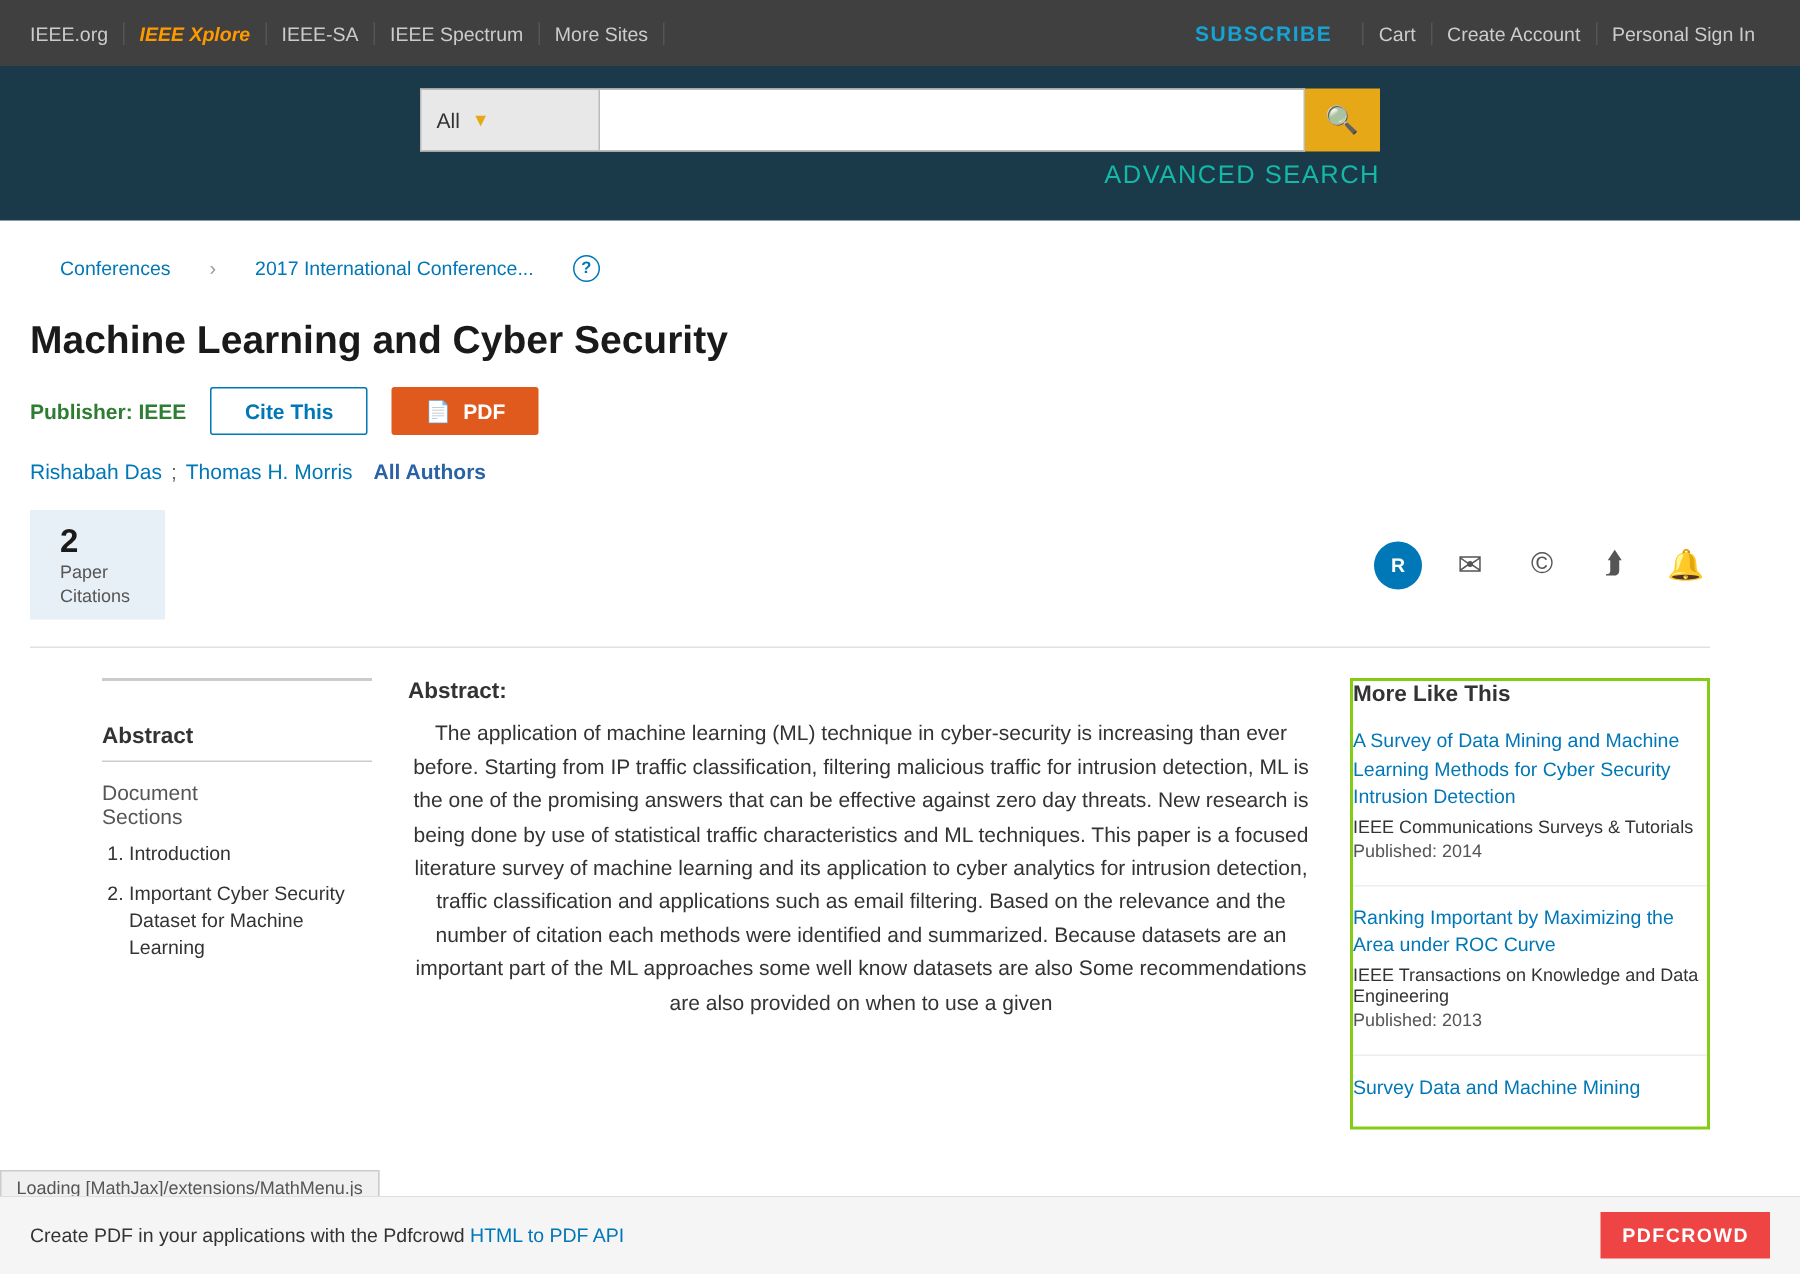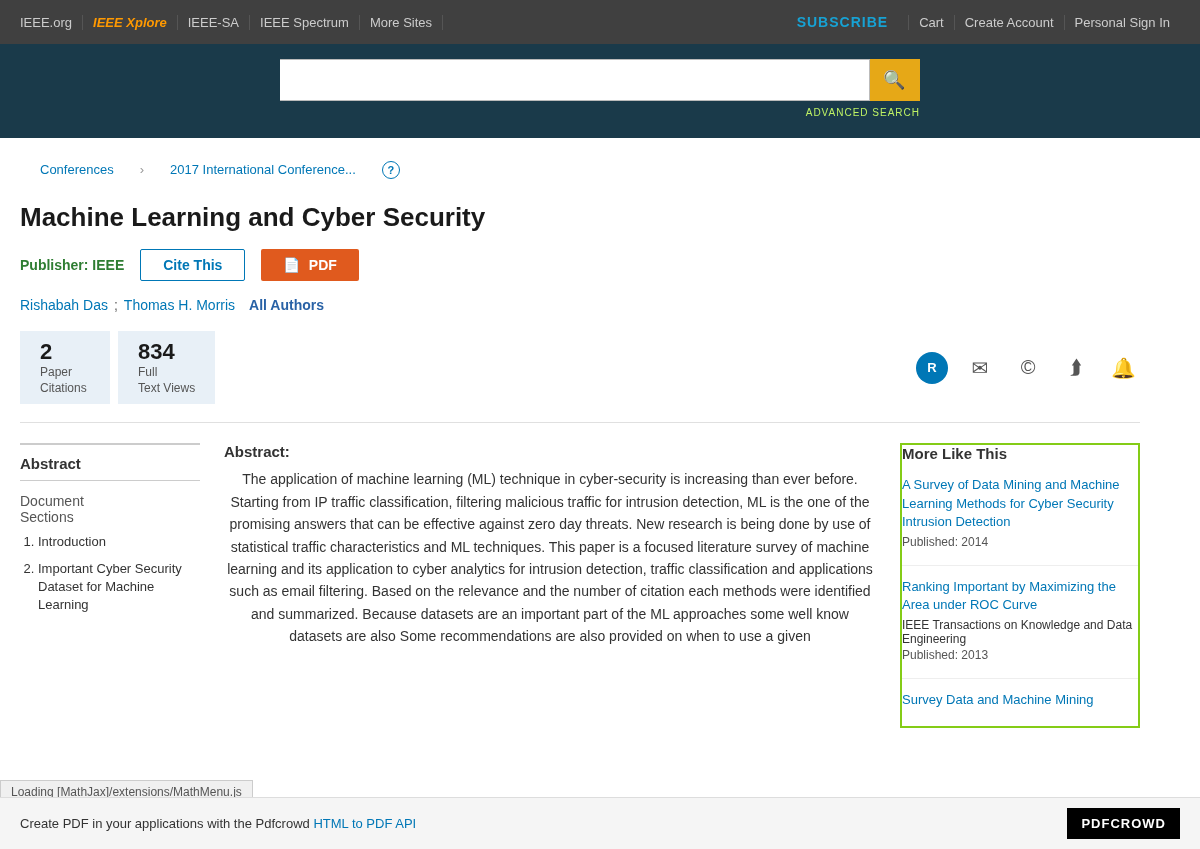--- a/index.html
+++ b/index.html
@@ -61,22 +61,22 @@
       border: none;
       width: 50px;
       cursor: pointer;
       display: flex;
       align-items: center;
       justify-content: center;
       color: #fff;
       font-size: 18px;
     }
     .advanced-search-link {
-      color: #bef264;
-      font-size: 10px;
+      color: #14b8a6;
+      font-size: 17px;
       letter-spacing: 1px;
       margin-top: 6px;
       cursor: pointer;
       align-self: flex-end;
       margin-right: calc(50% - 320px);
     }
 
     
     .breadcrumb {
       padding: 12px 20px;
@@ -220,21 +220,22 @@
     .content-row {
       display: flex;
       gap: 24px;
     }
 
     
     .left-sidebar {
       width: 180px;
       flex-shrink: 0;
       border-top: 2px solid #ccc;
-      padding-top: 10px;
+      padding-top: 28px;
+      margin-left: 48px;
     }
     .sidebar-section-title {
       font-weight: bold;
       font-size: 15px;
       margin-bottom: 12px;
       padding-bottom: 8px;
       border-bottom: 1px solid #ccc;
     }
     .sidebar-doc-sections {
       color: #555;
@@ -309,21 +310,21 @@
       padding: 10px 20px;
       display: flex;
       align-items: center;
       justify-content: space-between;
       font-size: 13px;
       z-index: 100;
     }
     .bottom-banner-text { color: #333; }
     .bottom-banner-link { color: #0077b6; text-decoration: none; }
     .pdfcrowd-btn {
-      background: #000000;
+      background: #ef4444;
       color: #fff;
       padding: 8px 14px;
       font-size: 13px;
       font-weight: bold;
       letter-spacing: 1px;
       border: none;
       cursor: pointer;
     }
 
     
@@ -353,20 +354,24 @@
   <div class="top-nav-subscribe">SUBSCRIBE</div>
   <div class="top-nav-right">
     <span class="top-nav-right-item">Cart</span>
     <span class="top-nav-right-item">Create Account</span>
     <span class="top-nav-right-item">Personal Sign In</span>
   </div>
 </div>
 
 <div class="search-bar">
   <div class="search-row">
+    <div class="search-dropdown">
+      <span>All</span>
+      <span class="search-dropdown-arrow">▼</span>
+    </div>
     <input class="search-input" type="text" style="">
     <button class="search-btn">
       <span>🔍</span>
     </button>
   </div>
   <div class="advanced-search-link">ADVANCED SEARCH</div>
 </div>
 
 <div class="breadcrumb">
   <a class="breadcrumb">Conferences</a>
@@ -391,24 +396,20 @@
     <a class="author-link">Rishabah Das</a>
     <span class="author-sep">;</span>
     <a class="author-link">Thomas H. Morris</a>
     <button class="all-authors-btn">All Authors</button>
   </div>
 
   <div class="stats-row">
     <div class="stat-box">
       <div class="stat-number">2</div>
       <div class="stat-label">Paper<br>Citations</div>
-    </div>
-    <div class="stat-box">
-      <div class="stat-number">834</div>
-      <div class="stat-label">Full<br>Text Views</div>
     </div>
     <div class="stat-actions">
       <div class="stat-icon blue-circle" title="Research">R</div>
       <div class="stat-icon plain">✉</div>
       <div class="stat-icon plain">©</div>
       <div class="stat-icon plain">⮭</div>
       <div class="stat-icon plain">🔔</div>
     </div>
   </div>
 
@@ -433,20 +434,21 @@
         <p class="abstract-text">The application of machine learning (ML) technique in cyber-security is increasing than ever before. Starting from IP traffic classification, filtering malicious traffic for intrusion detection, ML is the one of the promising answers that can be effective against zero day threats. New research is being done by use of statistical traffic characteristics and ML techniques. This paper is a focused literature survey of machine learning and its application to cyber analytics for intrusion detection, traffic classification and applications such as email filtering. Based on the relevance and the number of citation each methods were identified and summarized. Because datasets are an important part of the ML approaches some well know datasets are also Some recommendations are also provided on when to use a given</p>
       </div>
     </div>
 
     <div class="right-sidebar">
       <div class="more-like-this-box">
         <div class="more-like-title">More Like This</div>
 
         <div class="related-item">
           <a class="related-item-link">A Survey of Data Mining and Machine Learning Methods for Cyber Security Intrusion Detection</a>
+          <div class="related-item-venue">IEEE Communications Surveys &amp; Tutorials</div>
           <div class="related-item-year">Published: 2014</div>
         </div>
 
         <hr class="related-item-divider">
 
         <div class="related-item">
           <a class="related-item-link">Ranking Important by Maximizing the Area under ROC Curve</a>
           <div class="related-item-venue">IEEE Transactions on Knowledge and Data Engineering</div>
           <div class="related-item-year">Published: 2013</div>
         </div>

